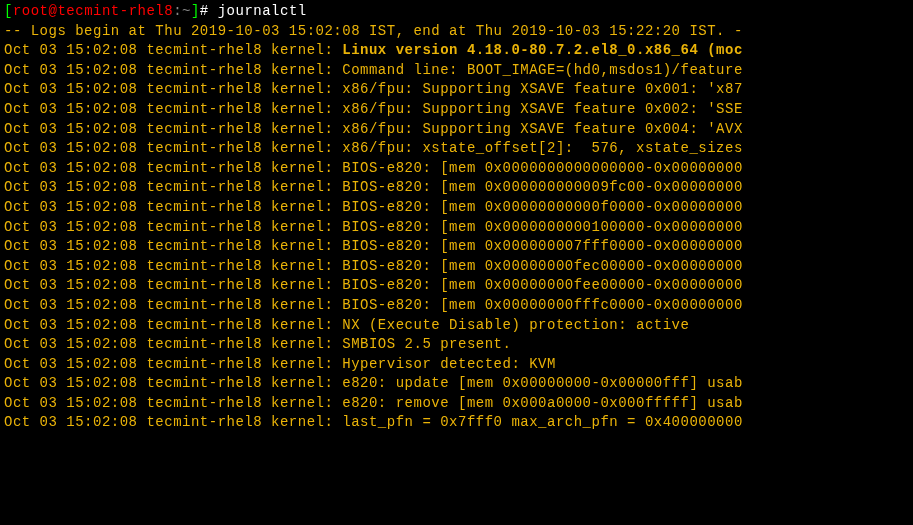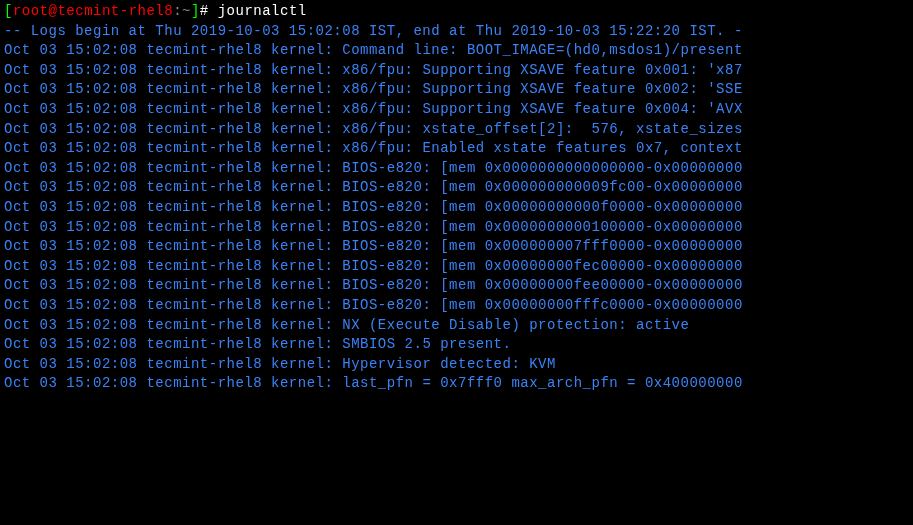--- a/index.html
+++ b/index.html
@@ -34,49 +34,51 @@
     .prompt-end {
       color: #00ff00;
     }
     .prompt-hash {
       color: #fff;
     }
     .cmd {
       color: #fff;
     }
     .log-line {
-      color: #3b82f6;
+      color: #eab308;
     }
     .bold {
       font-weight: bold;
     }
     .line {
       display: block;
       white-space: pre;
     }
   </style>
 </head>
 <body>
 
 <div class="terminal">
   <span class="line"><span class="prompt-bracket">[</span><span class="prompt-user"><span>root</span><span>@</span><span>tecmint-rhel8</span></span><span class="prompt-tilde">:~</span><span class="prompt-end">]</span><span class="prompt-hash"># </span><span class="cmd">journalctl</span></span>
   <span class="line log-line">-- Logs begin at Thu 2019-10-03 15:02:08 IST, end at Thu 2019-10-03 15:22:20 IST. -</span>
   <div id="log-lines">
-      <span class="line log-line"><span>Oct 03 15:02:08 tecmint-rhel8 kernel: </span><span>Command line: BOOT_IMAGE=(hd0,msdos1)/present</span></span>
+      <span class="line log-line"><span>Oct 03 15:02:08 tecmint-rhel8 kernel: </span><span class="bold">Linux version 4.18.0-80.7.2.el8_0.x86_64 (moc</span></span>
+      <span class="line log-line"><span>Oct 03 15:02:08 tecmint-rhel8 kernel: </span><span>Command line: BOOT_IMAGE=(hd0,msdos1)/feature</span></span>
       <span class="line log-line"><span>Oct 03 15:02:08 tecmint-rhel8 kernel: </span><span>x86/fpu: Supporting XSAVE feature 0x001: 'x87</span></span>
       <span class="line log-line"><span>Oct 03 15:02:08 tecmint-rhel8 kernel: </span><span>x86/fpu: Supporting XSAVE feature 0x002: 'SSE</span></span>
       <span class="line log-line"><span>Oct 03 15:02:08 tecmint-rhel8 kernel: </span><span>x86/fpu: Supporting XSAVE feature 0x004: 'AVX</span></span>
       <span class="line log-line"><span>Oct 03 15:02:08 tecmint-rhel8 kernel: </span><span>x86/fpu: xstate_offset[2]:  576, xstate_sizes</span></span>
-      <span class="line log-line"><span>Oct 03 15:02:08 tecmint-rhel8 kernel: </span><span>x86/fpu: Enabled xstate features 0x7, context</span></span>
       <span class="line log-line"><span>Oct 03 15:02:08 tecmint-rhel8 kernel: </span><span>BIOS-e820: [mem 0x0000000000000000-0x00000000</span></span>
       <span class="line log-line"><span>Oct 03 15:02:08 tecmint-rhel8 kernel: </span><span>BIOS-e820: [mem 0x000000000009fc00-0x00000000</span></span>
       <span class="line log-line"><span>Oct 03 15:02:08 tecmint-rhel8 kernel: </span><span>BIOS-e820: [mem 0x00000000000f0000-0x00000000</span></span>
       <span class="line log-line"><span>Oct 03 15:02:08 tecmint-rhel8 kernel: </span><span>BIOS-e820: [mem 0x0000000000100000-0x00000000</span></span>
       <span class="line log-line"><span>Oct 03 15:02:08 tecmint-rhel8 kernel: </span><span>BIOS-e820: [mem 0x000000007fff0000-0x00000000</span></span>
       <span class="line log-line"><span>Oct 03 15:02:08 tecmint-rhel8 kernel: </span><span>BIOS-e820: [mem 0x00000000fec00000-0x00000000</span></span>
       <span class="line log-line"><span>Oct 03 15:02:08 tecmint-rhel8 kernel: </span><span>BIOS-e820: [mem 0x00000000fee00000-0x00000000</span></span>
       <span class="line log-line"><span>Oct 03 15:02:08 tecmint-rhel8 kernel: </span><span>BIOS-e820: [mem 0x00000000fffc0000-0x00000000</span></span>
       <span class="line log-line"><span>Oct 03 15:02:08 tecmint-rhel8 kernel: </span><span>NX (Execute Disable) protection: active</span></span>
       <span class="line log-line"><span>Oct 03 15:02:08 tecmint-rhel8 kernel: </span><span>SMBIOS 2.5 present.</span></span>
       <span class="line log-line"><span>Oct 03 15:02:08 tecmint-rhel8 kernel: </span><span>Hypervisor detected: KVM</span></span>
+      <span class="line log-line"><span>Oct 03 15:02:08 tecmint-rhel8 kernel: </span><span>e820: update [mem 0x00000000-0x00000fff] usab</span></span>
+      <span class="line log-line"><span>Oct 03 15:02:08 tecmint-rhel8 kernel: </span><span>e820: remove [mem 0x000a0000-0x000fffff] usab</span></span>
       <span class="line log-line"><span>Oct 03 15:02:08 tecmint-rhel8 kernel: </span><span>last_pfn = 0x7fff0 max_arch_pfn = 0x400000000</span></span>
     </div>
 </div>
 
 </body></html>

